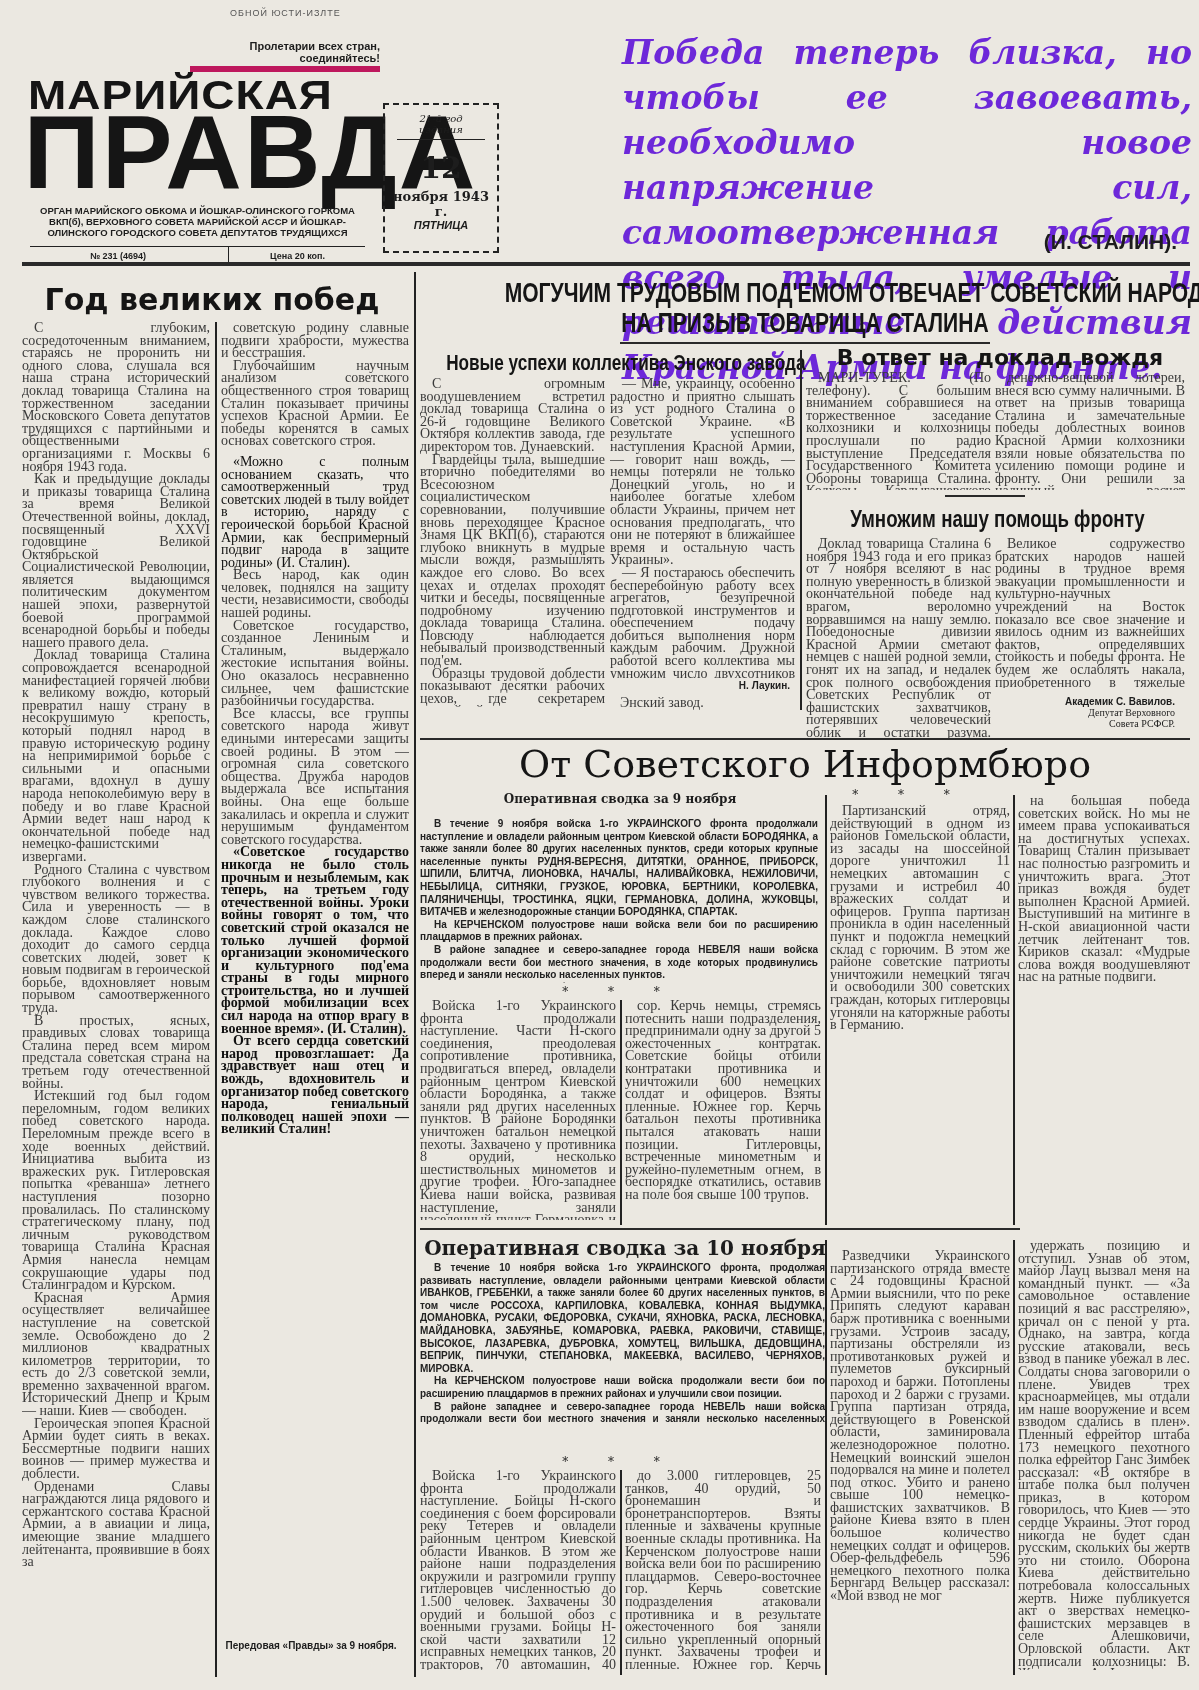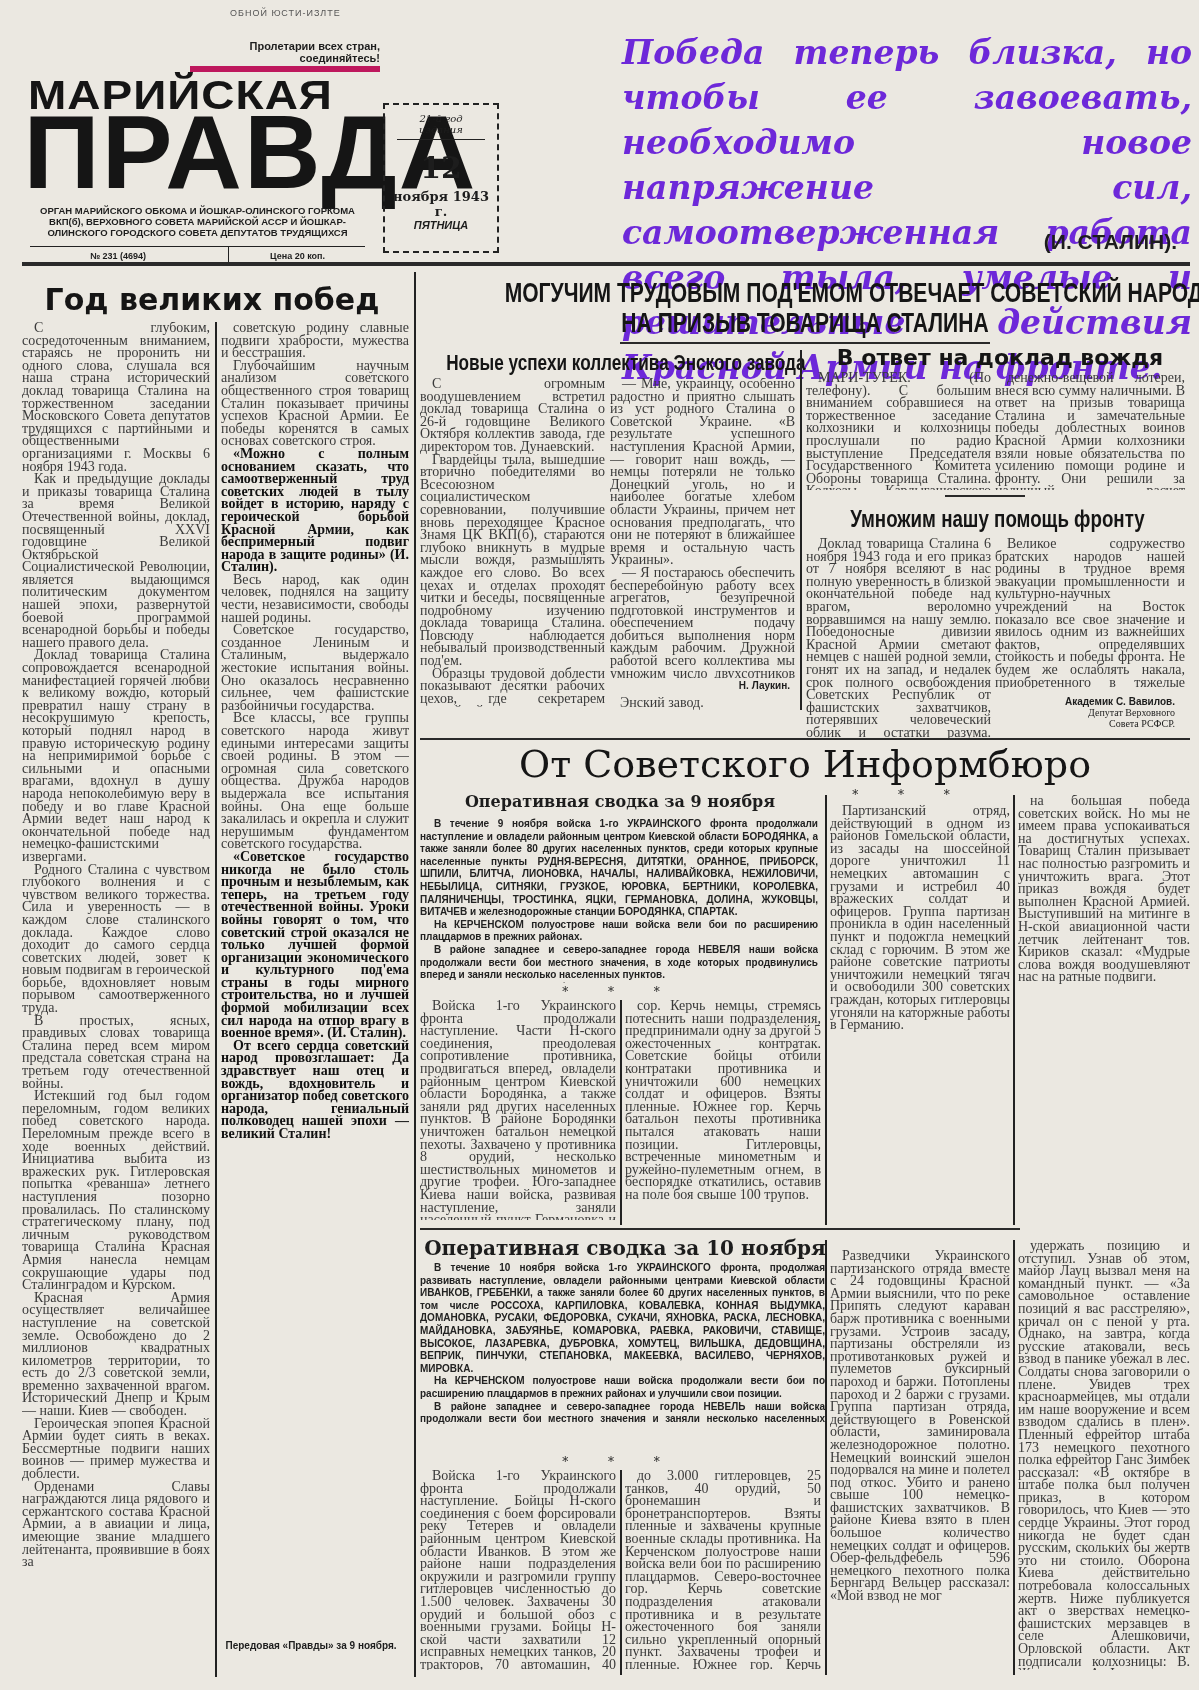--- a/index.html
+++ b/index.html
@@ -75,21 +75,21 @@
     <p>В простых, ясных, правдивых словах товарища Сталина перед всем миром предстала советская страна на третьем году отечественной войны.</p>
     <p>Истекший год был годом переломным, годом великих побед советского народа. Переломным прежде всего в ходе военных действий. Инициатива выбита из вражеских рук. Гитлеровская попытка «реванша» летнего наступления позорно провалилась. По сталинскому стратегическому плану, под личным руководством товарища Сталина Красная Армия нанесла немцам сокрушающие удары под Сталинградом и Курском.</p>
     <p>Красная Армия осуществляет величайшее наступление на советской земле. Освобождено до 2 миллионов квадратных километров территории, то есть до 2/3 советской земли, временно захваченной врагом. Исторический Днепр и Крым — наши. Киев — свободен.</p>
     <p>Героическая эпопея Красной Армии будет сиять в веках. Бессмертные подвиги наших воинов — пример мужества и доблести.</p>
     <p>Орденами Славы награждаются лица рядового и сержантского состава Красной Армии, а в авиации и лица, имеющие звание младшего лейтенанта, проявившие в боях за</p>
   </div>
   <div class="abs vline" style="left:215px; top:322px; height:1355px;"></div>
   <div class="abs col-text" style="left:221px; top:322px; width:188px; height:1310px;">
     <p>советскую родину славные подвиги храбрости, мужества и бесстрашия.</p>
     <p>Глубочайшим научным анализом советского общественного строя товарищ Сталин показывает причины успехов Красной Армии. Ее победы коренятся в самых основах советского строя.</p>
-    <p style="font-weight:bold;color:#111;">«Можно с полным основанием сказать, что самоотверженный труд советских людей в тылу войдет в историю, наряду с героической борьбой Красной Армии, как беспримерный подвиг народа в защите родины» (И. Сталин).</p>
+    <p style="font-weight:normal;color:#111;margin-top:8px;">«Можно с полным основанием сказать, что самоотверженный труд советских людей в тылу войдет в историю, наряду с героической борьбой Красной Армии, как беспримерный подвиг народа в защите родины» (И. Сталин).</p>
     <p>Весь народ, как один человек, поднялся на защиту чести, независимости, свободы нашей родины.</p>
     <p>Советское государство, созданное Лениным и Сталиным, выдержало жестокие испытания войны. Оно оказалось несравненно сильнее, чем фашистские разбойничьи государства.</p>
     <p>Все классы, все группы советского народа живут едиными интересами защиты своей родины. В этом — огромная сила советского общества. Дружба народов выдержала все испытания войны. Она еще больше закалилась и окрепла и служит нерушимым фундаментом советского государства.</p>
     <p style="font-weight:bold;color:#111;">«Советское государство никогда не было столь прочным и незыблемым, как теперь, на третьем году отечественной войны. Уроки войны говорят о том, что советский строй оказался не только лучшей формой организации экономического и культурного под'ема страны в годы мирного строительства, но и лучшей формой мобилизации всех сил народа на отпор врагу в военное время». (И. Сталин).</p>
     <p style="font-weight:bold;color:#111;">От всего сердца советский народ провозглашает: Да здравствует наш отец и вождь, вдохновитель и организатор побед советского народа, гениальный полководец нашей эпохи — великий Сталин!</p>
   </div>
   <div class="abs sig" style="left:221px; top:1640px; width:180px; text-align:center;">Передовая «Правды» за 9 ноября.</div>
   <div class="abs vline" style="left:414px; top:272px; height:1405px;"></div>
 
   <div class="abs h-cond" style="left:420px; top:278px; width:770px; font-size:27px; line-height:30px;">
@@ -135,21 +135,21 @@
   <div class="abs sig" style="left:995px; top:696px; width:180px;">
     <div>Академик С. Вавилов.</div>
     <div style="font-weight:normal;font-family:'Liberation Serif',serif;text-align:right;">Депутат Верховного</div>
     <div style="font-weight:normal;font-family:'Liberation Serif',serif;">Совета РСФСР.</div>
   </div>
 
   <div class="abs hrule" style="left:420px; top:738px; width:770px; height:2px;"></div>
 
   <div class="abs" style="left:420px; top:742px; width:770px; text-align:center; font-family:'DejaVu Serif',serif; font-size:38px; color:#151515;">От Советского Информбюро</div>
 
-  <div class="abs" style="left:420px; top:792px; width:400px; text-align:center; font-family:'DejaVu Serif',serif; font-weight:bold; font-size:16px;">Оперативная сводка за 9 ноября</div>
+  <div class="abs" style="left:420px; top:792px; width:400px; text-align:center; font-family:'DejaVu Serif',serif; font-weight:bold; font-size:12px;">Оперативная сводка за 9 ноября</div>
   <div class="abs sodka" style="left:420px; top:818px; width:398px; height:165px; overflow:hidden;">
     <p style="margin:0;text-indent:14px;">В течение 9 ноября войска 1-го УКРАИНСКОГО фронта продолжали наступление и овладели районным центром Киевской области БОРОДЯНКА, а также заняли более 80 других населенных пунктов, среди которых крупные населенные пункты РУДНЯ-ВЕРЕСНЯ, ДИТЯТКИ, ОРАННОЕ, ПРИБОРСК, ШПИЛИ, БЛИТЧА, ЛИОНОВКА, НАЧАЛЫ, НАЛИВАЙКОВКА, НЕЖИЛОВИЧИ, НЕБЫЛИЦА, СИТНЯКИ, ГРУЗКОЕ, ЮРОВКА, БЕРТНИКИ, КОРОЛЕВКА, ПАЛЯНИЧЕНЦЫ, ТРОСТИНКА, ЯЦКИ, ГЕРМАНОВКА, ДОЛИНА, ЖУКОВЦЫ, ВИТАЧЕВ и железнодорожные станции БОРОДЯНКА, СПАРТАК.</p>
     <p style="margin:0;text-indent:14px;">На КЕРЧЕНСКОМ полуострове наши войска вели бои по расширению плацдармов в прежних районах.</p>
     <p style="margin:0;text-indent:14px;">В районе западнее и северо-западнее города НЕВЕЛЯ наши войска продолжали вести бои местного значения, в ходе которых продвинулись вперед и заняли несколько населенных пунктов.</p>
     <p style="margin:0;text-indent:14px;">На остальных участках фронта — разведка и артиллерийско-минометная перестрелка.</p>
 
   </div>
   <div class="abs stars" style="left:420px; top:985px; width:400px;">* * *</div>
   <div class="abs col-text" style="left:420px; top:1000px; width:196px; height:220px;">
       <p>Войска 1-го Украинского фронта продолжали наступление. Части Н-ского соединения, преодолевая сопротивление противника, продвигаться вперед, овладели районным центром Киевской области Бородянка, а также заняли ряд других населенных пунктов. В районе Бородянки уничтожен батальон немецкой пехоты. Захвачено у противника 8 орудий, несколько шестиствольных минометов и другие трофеи. Юго-западнее Киева наши войска, развивая наступление, заняли населенный пункт Германовка и ведут ожесточенные бои с подошедшими крупными силами танков и мотопехоты противника.</p>

